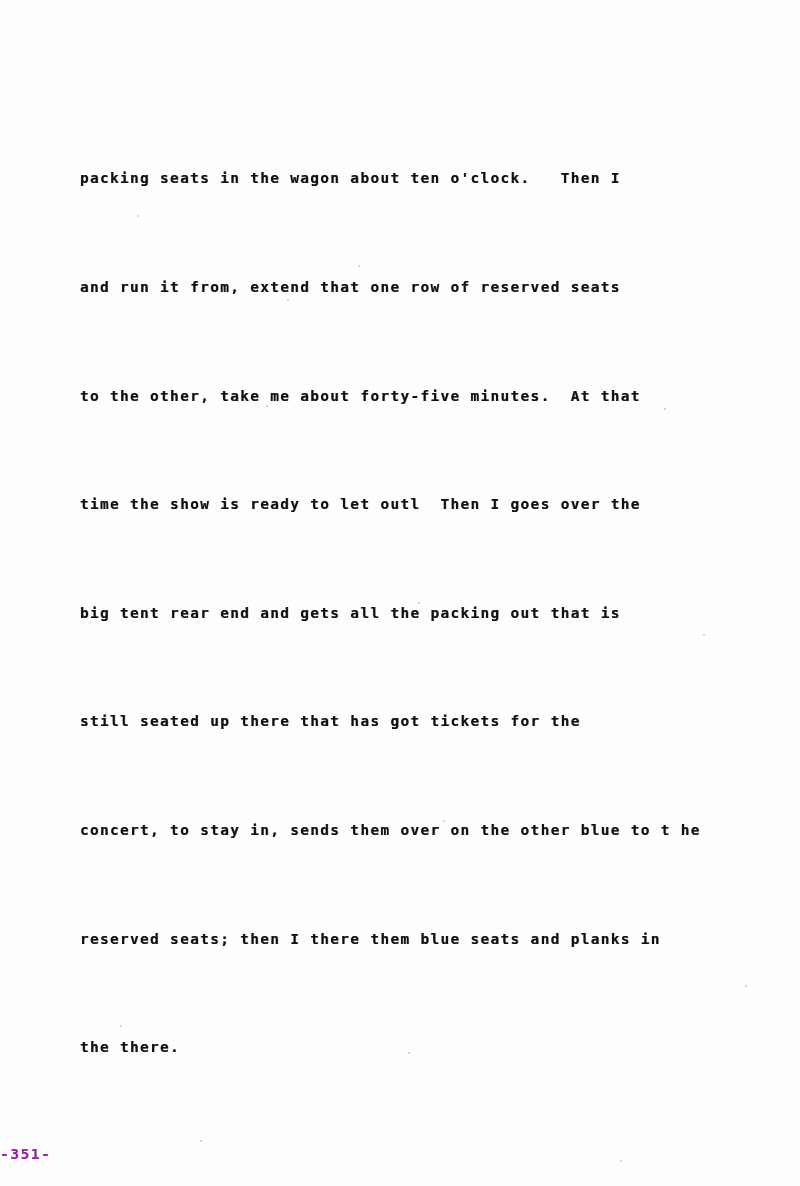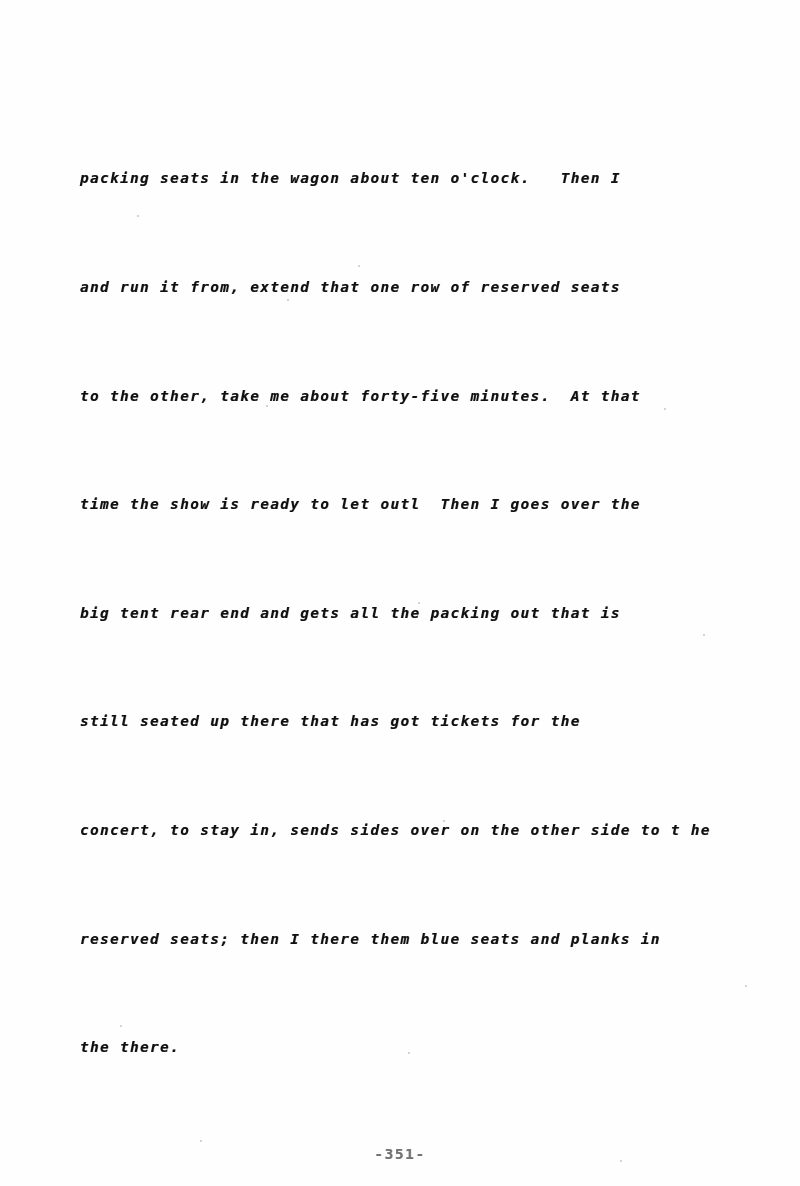--- a/index.html
+++ b/index.html
@@ -44,35 +44,34 @@
     right: 0;
     top: 88px;
   }
 
   
   .para-continued {
     padding-left: 80px;
   }
   .para-continued .tline {
     display: block;
-    font-style: italic;
   }
 
   
   .folio {
     position: absolute;
     left: 0;
     right: 0;
     top: 1146px;
-    text-align: center;
+    text-align: left;
     font-family: "DejaVu Sans Mono", "Liberation Mono", monospace;
     font-size: 14.4px;
     font-weight: 700;
     letter-spacing: 1.6px;
-    color: #737373;
+    color: #a21caf;
     text-shadow: 0.45px 0.3px 0 rgba(20,20,20,0.40);
   }
 
   
   .speck {
     position: absolute;
     background: #9a9a9a;
     border-radius: 50%;
     opacity: 0.55;
   }
@@ -98,21 +97,21 @@
 
   <div class="body-block">
 
     <div class="typed para-continued">
       <span class="tline">packing seats in the wagon about ten o'clock.   Then I</span>
       <span class="tline">and run it from, extend that one row of reserved seats</span>
       <span class="tline">to the other, take me about forty-five minutes.  At that</span>
       <span class="tline">time the show is ready to let outl  Then I goes over the</span>
       <span class="tline">big tent rear end and gets all the packing out that is</span>
       <span class="tline">still seated up there that has got tickets for the</span>
-      <span class="tline">concert, to stay in, sends sides over on the other side to t he</span>
+      <span class="tline">concert, to stay in, sends them over on the other blue to t he</span>
       <span class="tline">reserved seats; then I there them blue seats and planks in</span>
       <span class="tline">the there.</span>
     </div>
 
   </div>
 
   <div class="folio">-351-</div>
 
 </div>
 

